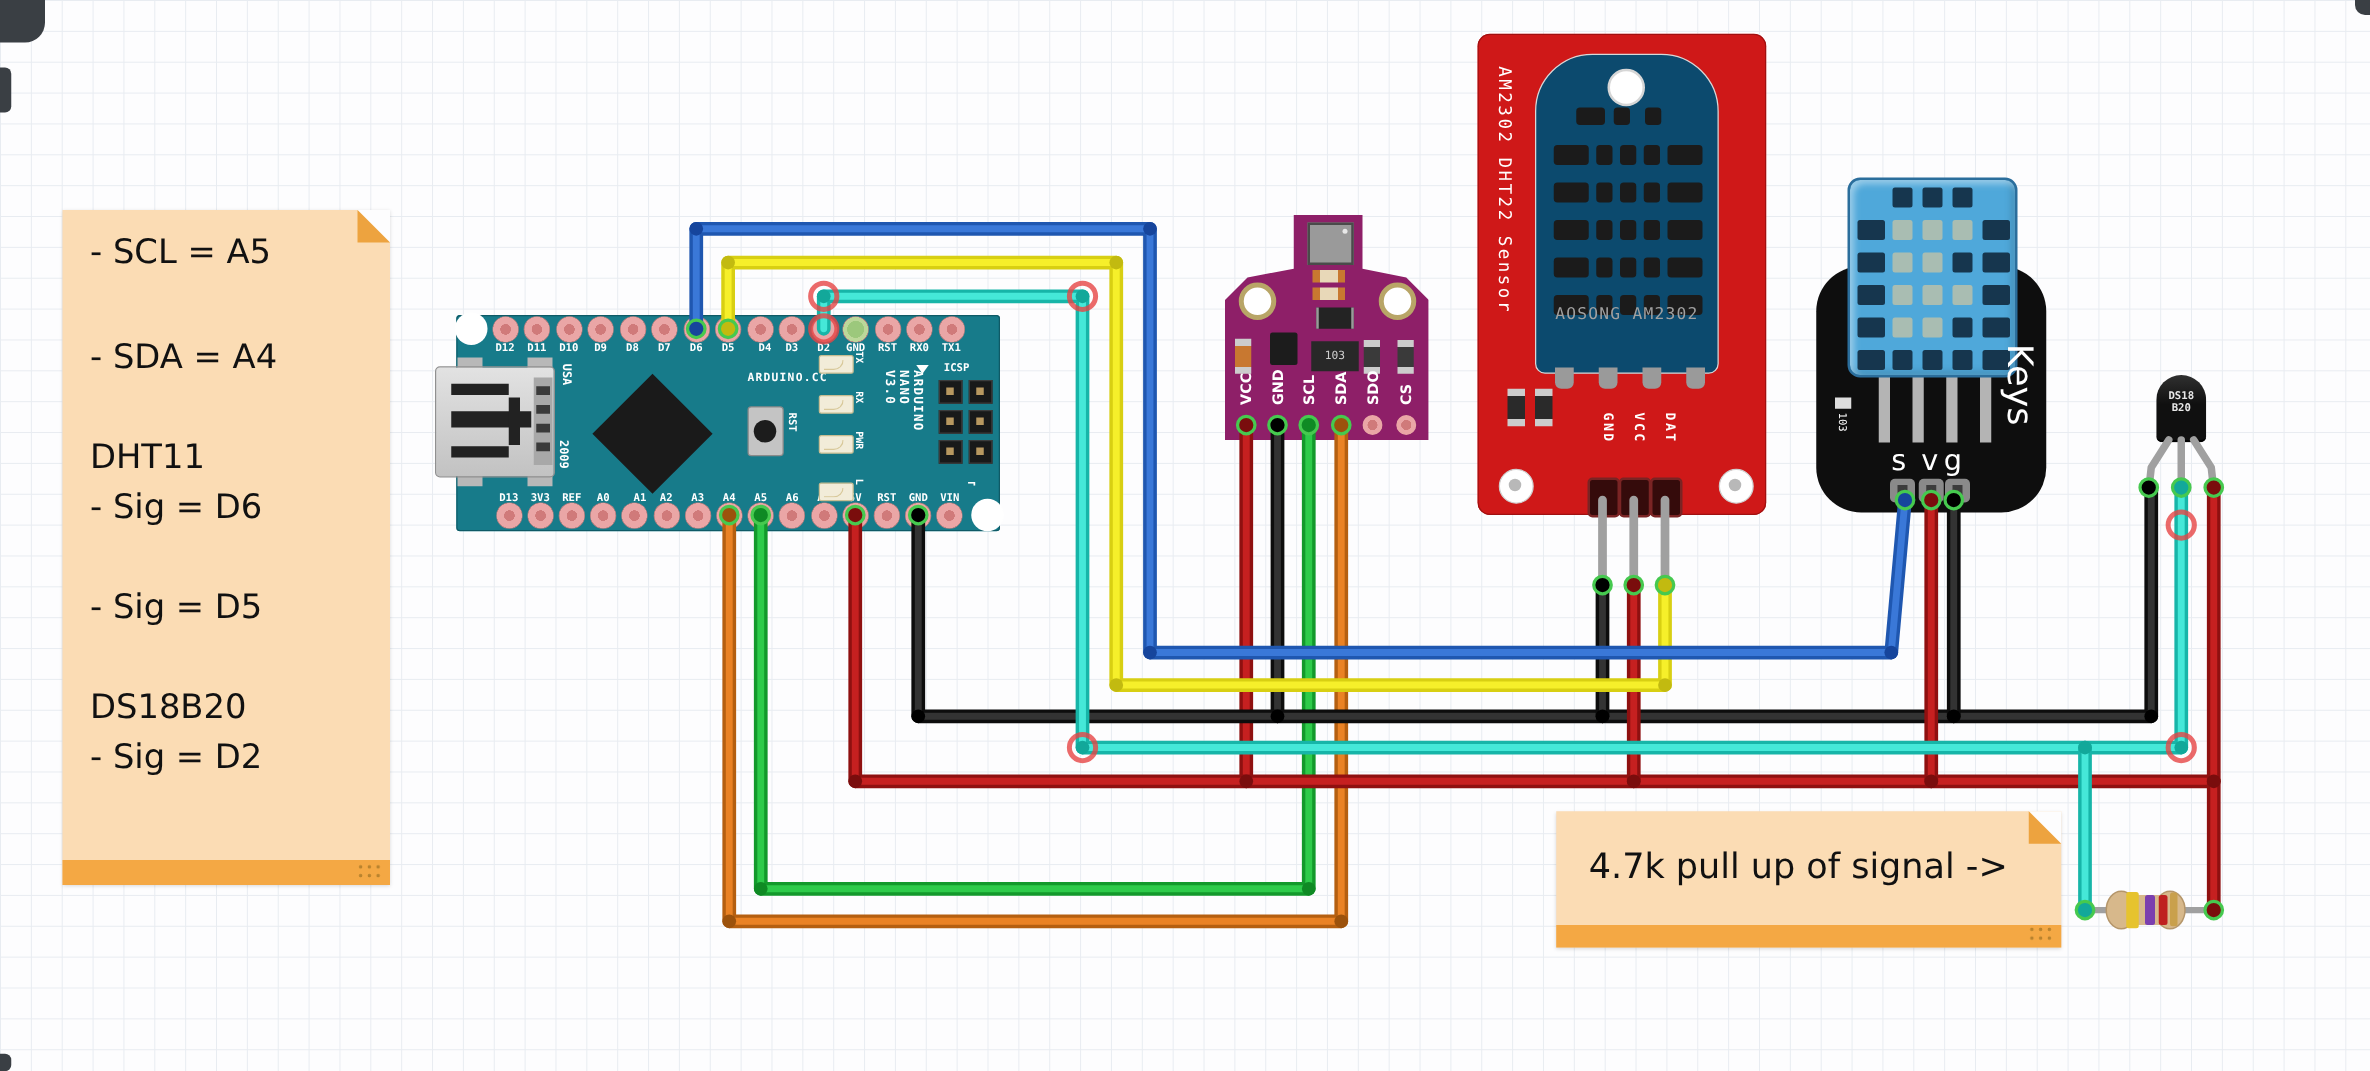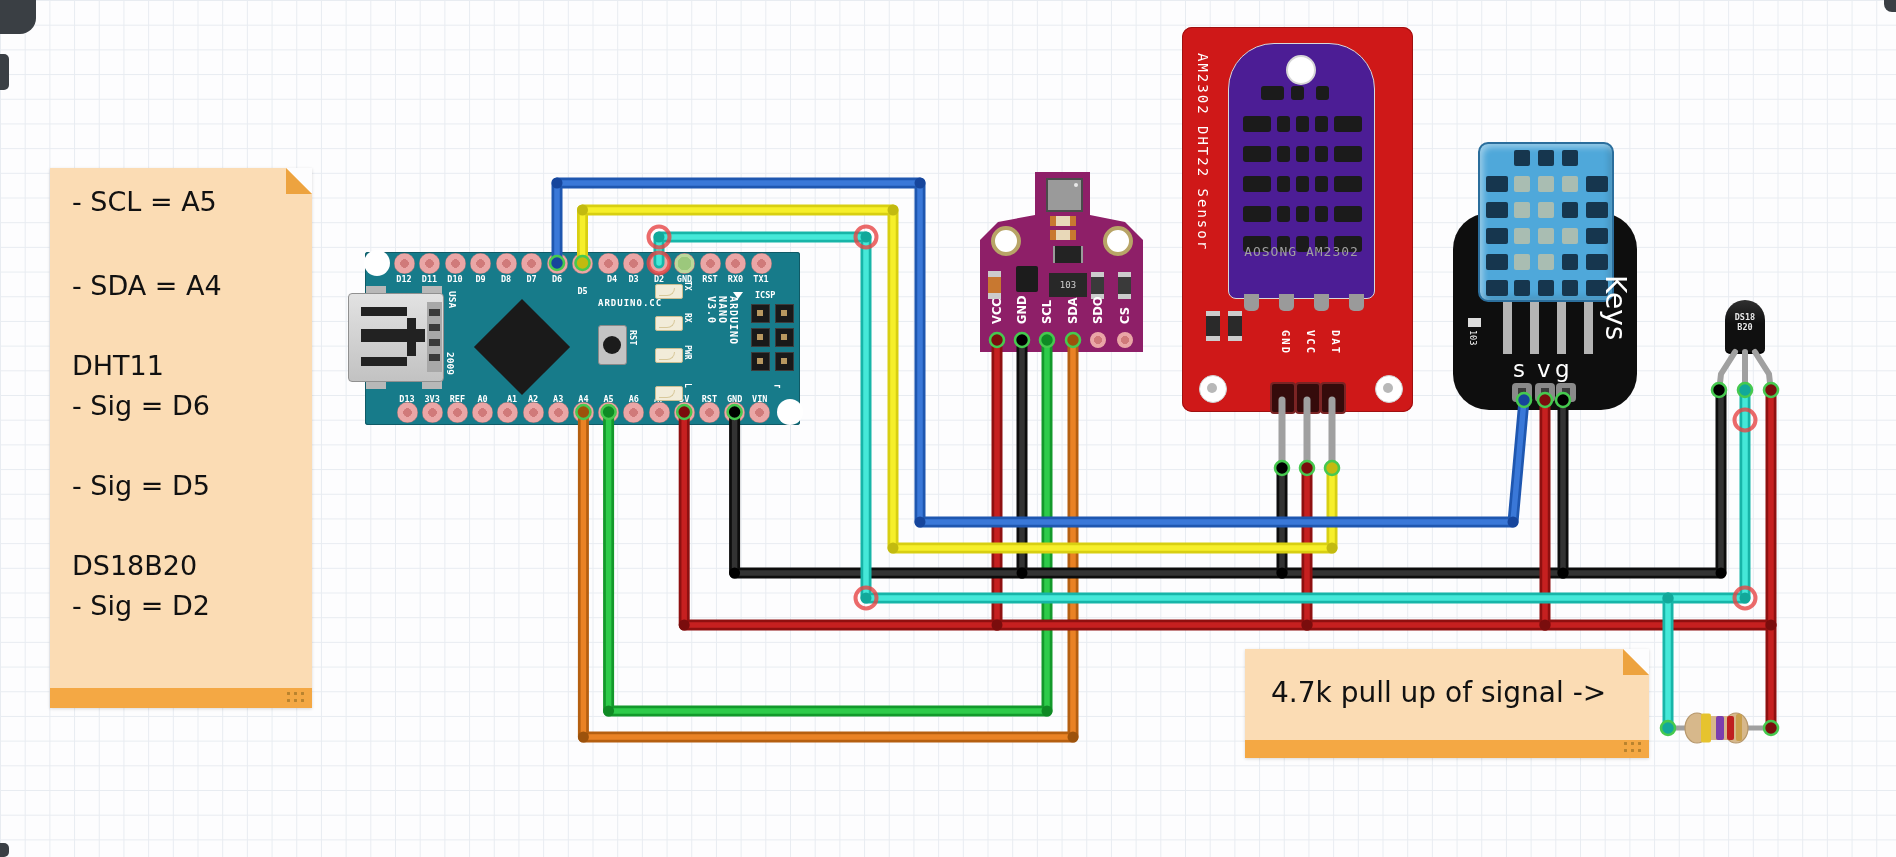--- a/index.html
+++ b/index.html
@@ -39,21 +39,21 @@
   #bme680{left:980px;top:172px;width:163px;height:180px;background:#8e1f68;
     clip-path:polygon(55px 0,110px 0,110px 43px,145px 50px,163px 68px,163px 180px,0 180px,0 68px,18px 50px,55px 43px);}
   .gold-hole{position:absolute;width:22px;height:22px;border-radius:50%;background:#fff;border:4px solid #b8a567;}
   .bme-pinlabel{position:absolute;width:46px;height:14px;color:#fff;font-weight:bold;font-size:11.5px;
     font-family:"DejaVu Sans",sans-serif;transform:rotate(-90deg);text-align:left;}
   .pad-pink{position:absolute;width:16px;height:16px;border-radius:50%;
     background:radial-gradient(circle,#d07a7a 0 35%,#eaa6a6 36% 70%,#bf8484 71%);}
   
   #am2302{left:1182px;top:27px;width:231px;height:385px;background:#cf1818;border-radius:10px;
           box-shadow:0 0 0 1px #a01010 inset;}
-  #am2302-sensor{position:absolute;left:46px;top:16px;width:145px;height:254px;background:#4c1d95;
+  #am2302-sensor{position:absolute;left:46px;top:16px;width:145px;height:254px;background:#0c4a6e;
      border:1px solid #d8d8d8;border-radius:46px 46px 8px 8px;}
   .slot{position:absolute;background:#1b1b1b;border-radius:3px;}
   .am-leg{position:absolute;top:250px;width:15px;height:17px;background:#9a9a9a;border-radius:0 0 5px 5px;}
   .am-pad{position:absolute;top:355px;width:22px;height:28px;background:#350b0b;border:2px solid #7a2424;border-radius:4px;}
   .am-pinlabel{position:absolute;top:303px;width:16px;height:48px;color:#fff;font-weight:bold;font-size:10.5px;
      font-family:"DejaVu Sans Mono",monospace;letter-spacing:2px;}
   .smd{position:absolute;width:14px;height:30px;
      background:linear-gradient(#cccccc 0 18%,#2a2a2a 18% 82%,#cccccc 82%);}
   .wh-hole{position:absolute;width:26px;height:26px;border-radius:50%;background:#fff;border:1px solid #d0d0d0;}
   .wh-hole b{position:absolute;left:7px;top:7px;width:10px;height:10px;border-radius:50%;background:#b8b8b8;display:block;}
@@ -126,21 +126,21 @@
         <div class="pinlabel" style="left: 76px; top: 22px;">D10</div>
         <div class="pin" style="left: 105px; top: 0.5px;"></div>
         <div class="pinlabel" style="left: 101.5px; top: 22px;">D9</div>
         <div class="pin" style="left: 130.5px; top: 0.5px;"></div>
         <div class="pinlabel" style="left: 127px; top: 22px;">D8</div>
         <div class="pin" style="left: 156px; top: 0.5px;"></div>
         <div class="pinlabel" style="left: 152.5px; top: 22px;">D7</div>
         <div class="pin" style="left: 181.5px; top: 0.5px;"></div>
         <div class="pinlabel" style="left: 178px; top: 22px;">D6</div>
         <div class="pin" style="left: 207px; top: 0.5px;"></div>
-        <div class="pinlabel" style="left: 203.5px; top: 34px;">D5</div>
+        <div class="pinlabel" style="left: 203.5px; top: 22px;">D5</div>
         <div class="pin" style="left: 232.5px; top: 0.5px;"></div>
         <div class="pinlabel" style="left: 233px; top: 22px;">D4</div>
         <div class="pin" style="left: 258px; top: 0.5px;"></div>
         <div class="pinlabel" style="left: 254.5px; top: 22px;">D3</div>
         <div class="pin" style="left: 283.5px; top: 0.5px;"></div>
         <div class="pinlabel" style="left: 280px; top: 22px;">D2</div>
         <div class="pin greenpad" style="left: 309px; top: 0.5px;"></div>
         <div class="pinlabel" style="left: 305.5px; top: 22px;">GND</div>
         <div class="pin" style="left: 334.5px; top: 0.5px;"></div>
         <div class="pinlabel" style="left: 331px; top: 22px;">RST</div>

